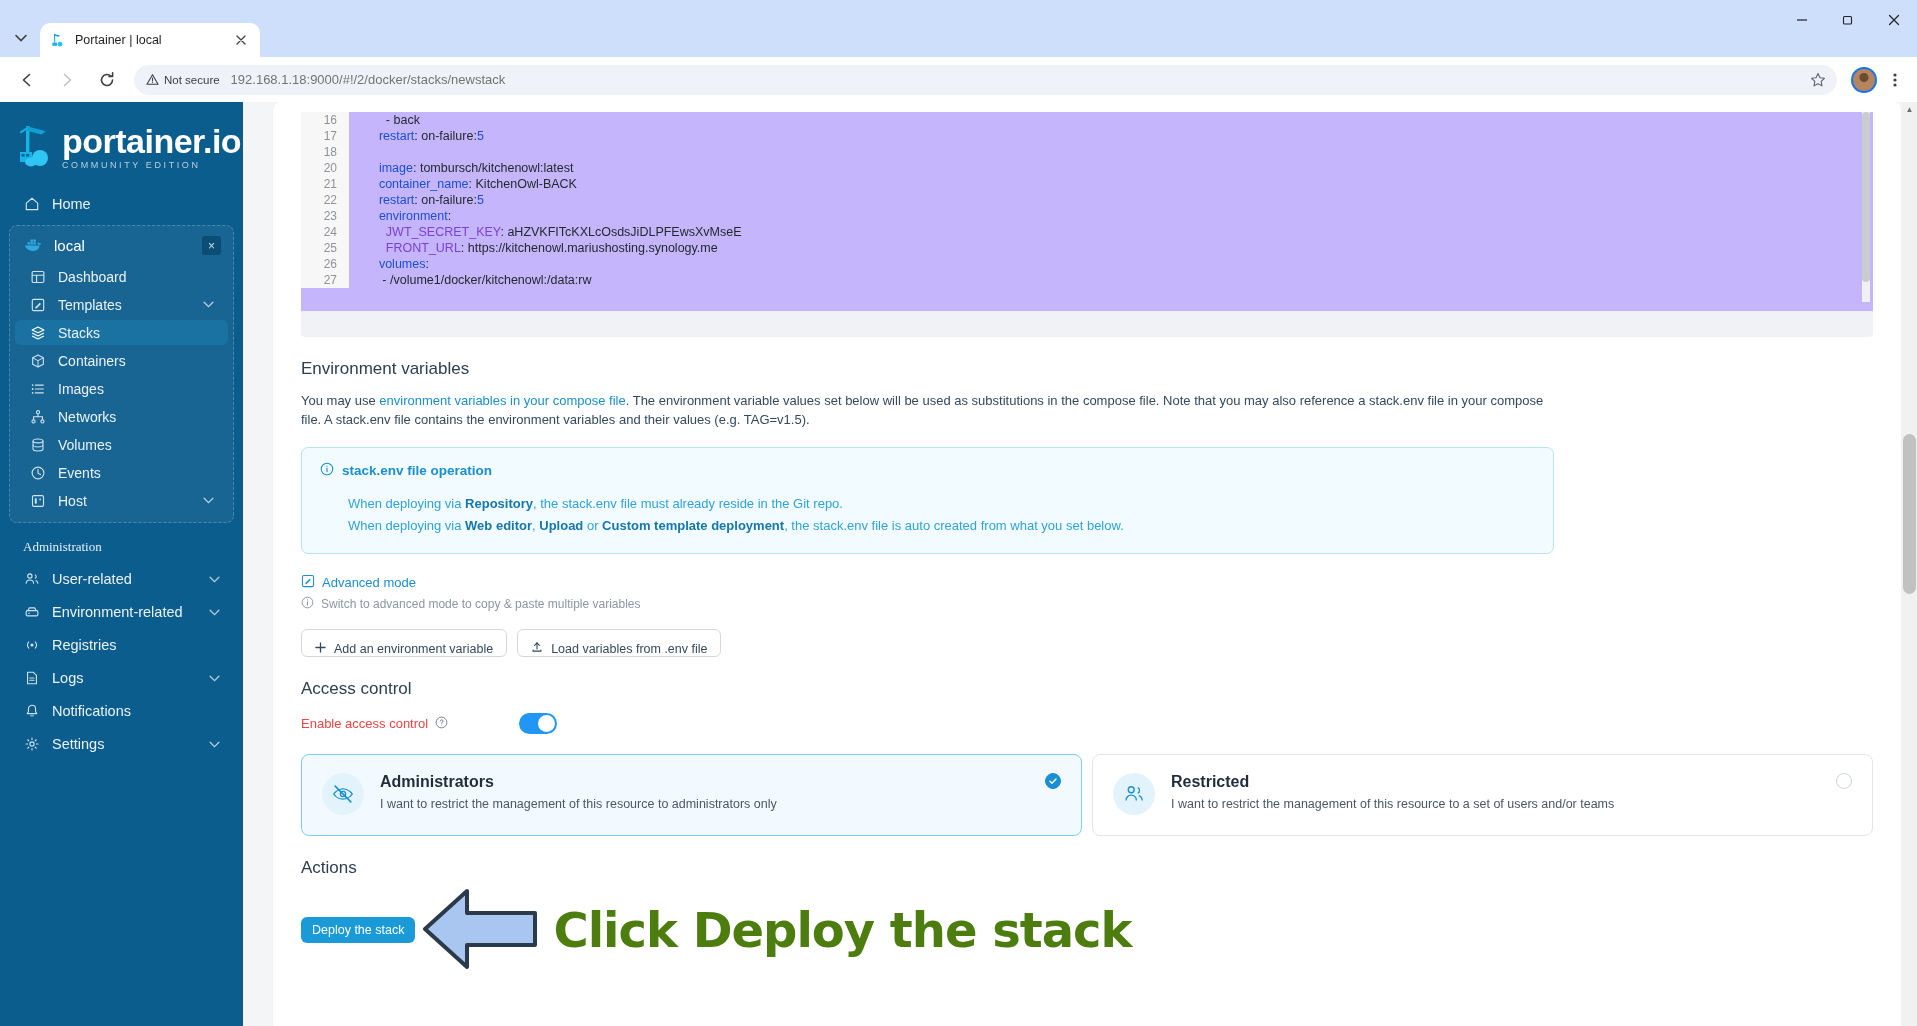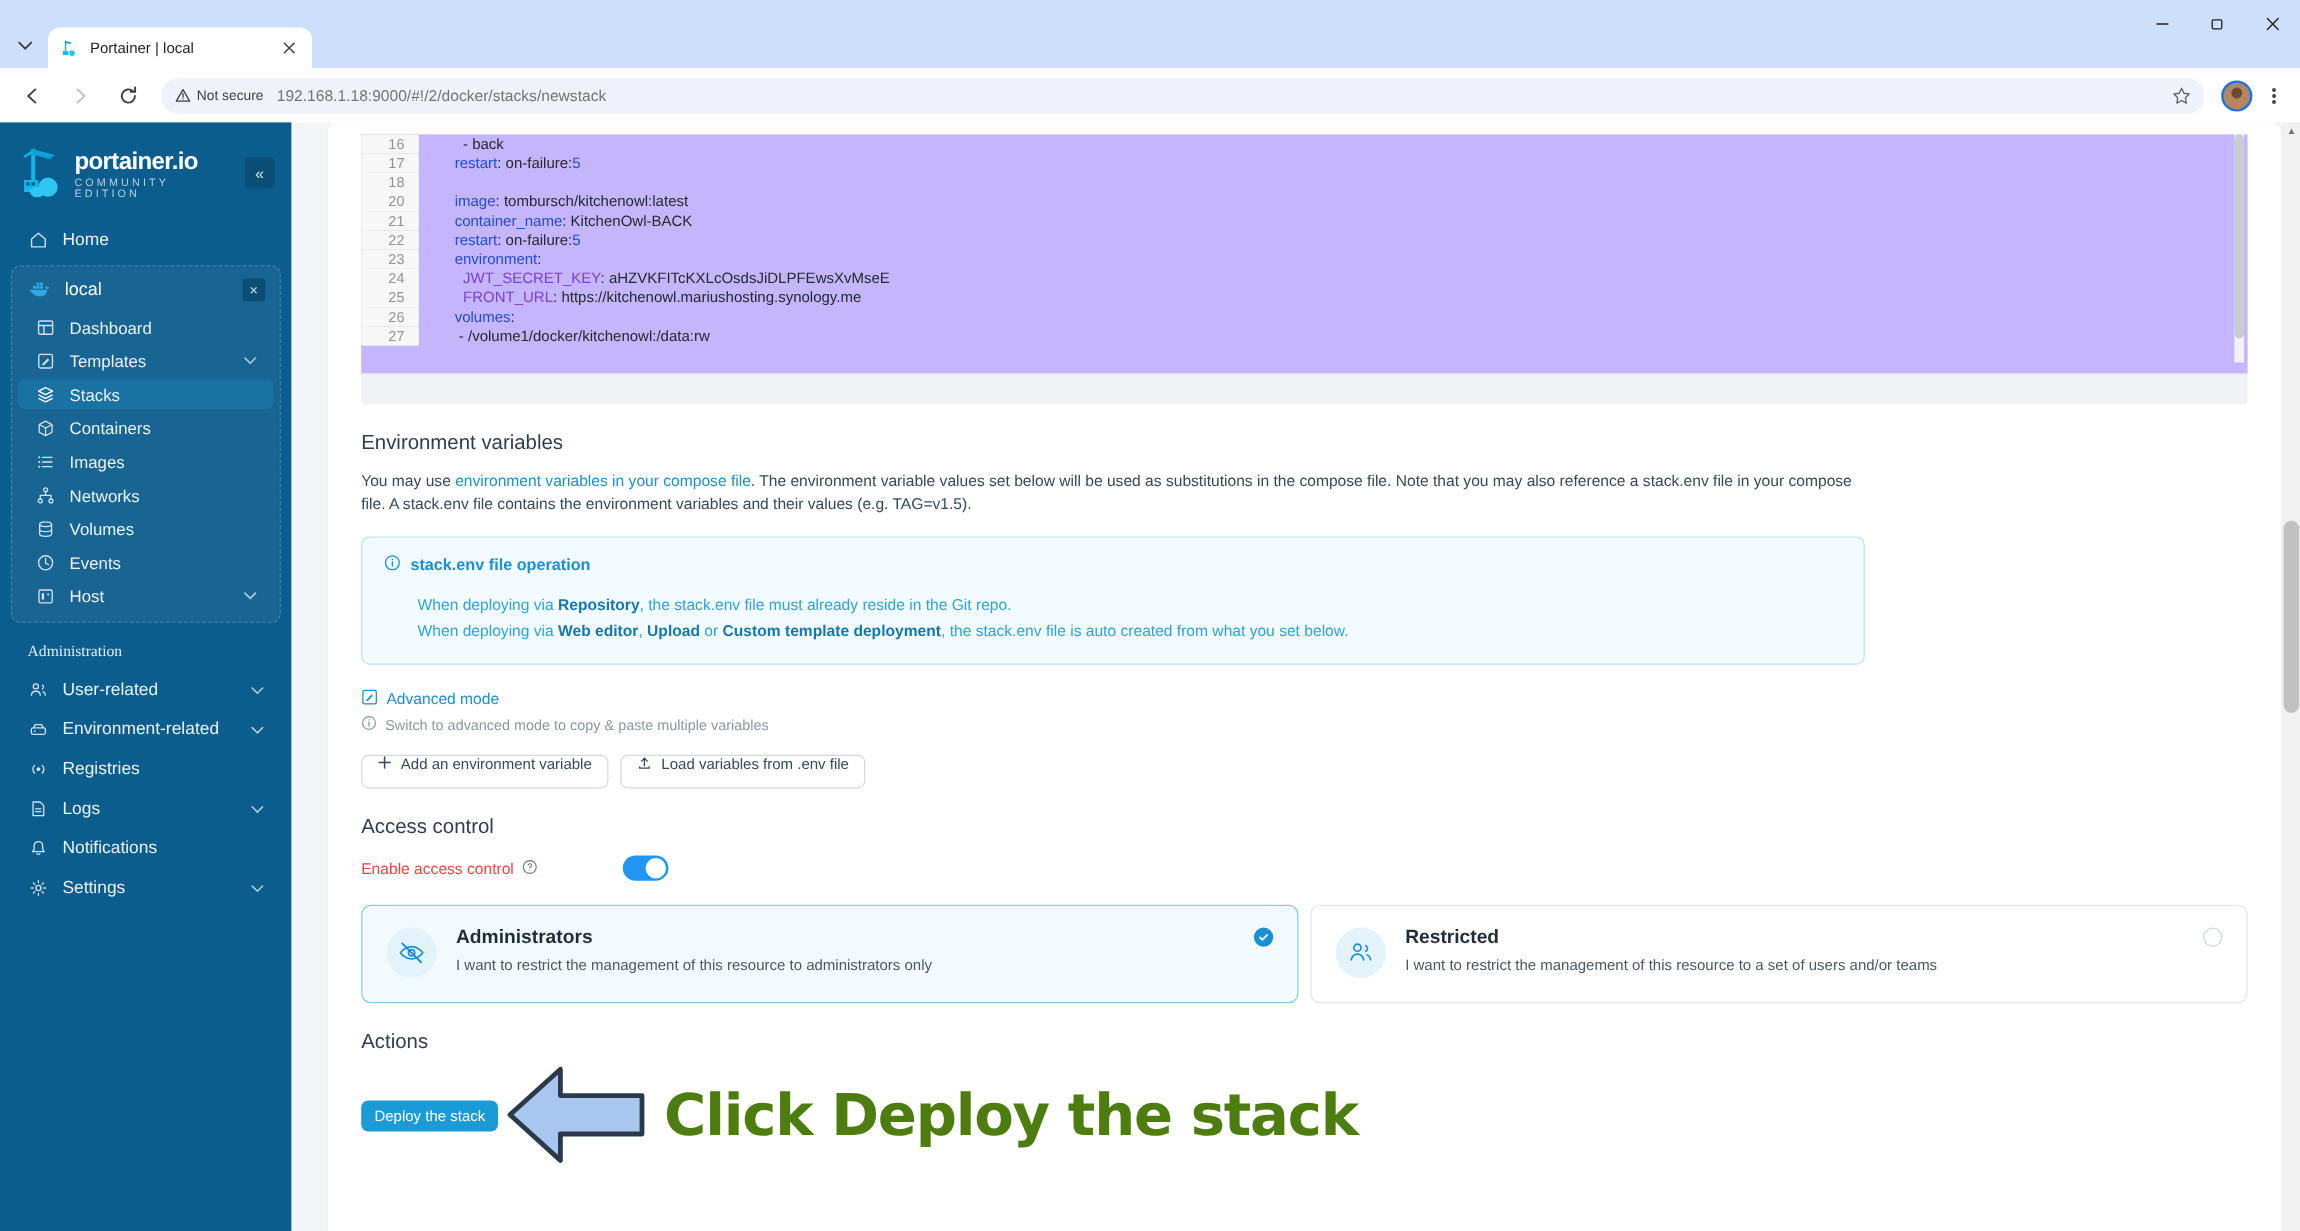--- a/index.html
+++ b/index.html
@@ -168,21 +168,21 @@
   }
   .logo-row {
     display: flex;
     align-items: center;
     padding: 18px 14px 14px 14px;
     gap: 6px;
   }
   .logo-mark { width: 42px; height: 46px; flex: 0 0 42px; }
   .logo-text { line-height: 1; padding-top: 4px; }
   .logo-main {
-    font-size: 20px;
+    font-size: 34px;
     font-weight: 700;
     color: #ffffff;
     letter-spacing: -0.5px;
   }
   .logo-sub {
     font-size: 9px;
     letter-spacing: 2.6px;
     color: #b9cfdf;
     margin-top: 3px;
     font-weight: 400;
@@ -392,21 +392,21 @@
   .btn-row { display: flex; gap: 10px; margin-top: 17px; }
   .btn-outline {
     border: 1px solid #d4d8de;
     background: #ffffff;
     border-radius: 6px;
     height: 28px;
     padding: 0 13px;
     font-size: 12.5px;
     color: #34495e;
     display: flex;
-    align-items: flex-start;
+    align-items: flex-end;
     gap: 8px;
     font-family: "Liberation Sans", sans-serif;
   }
 
   
   .toggle-row {
     display: flex;
     align-items: center;
     margin-top: 14px;
   }

